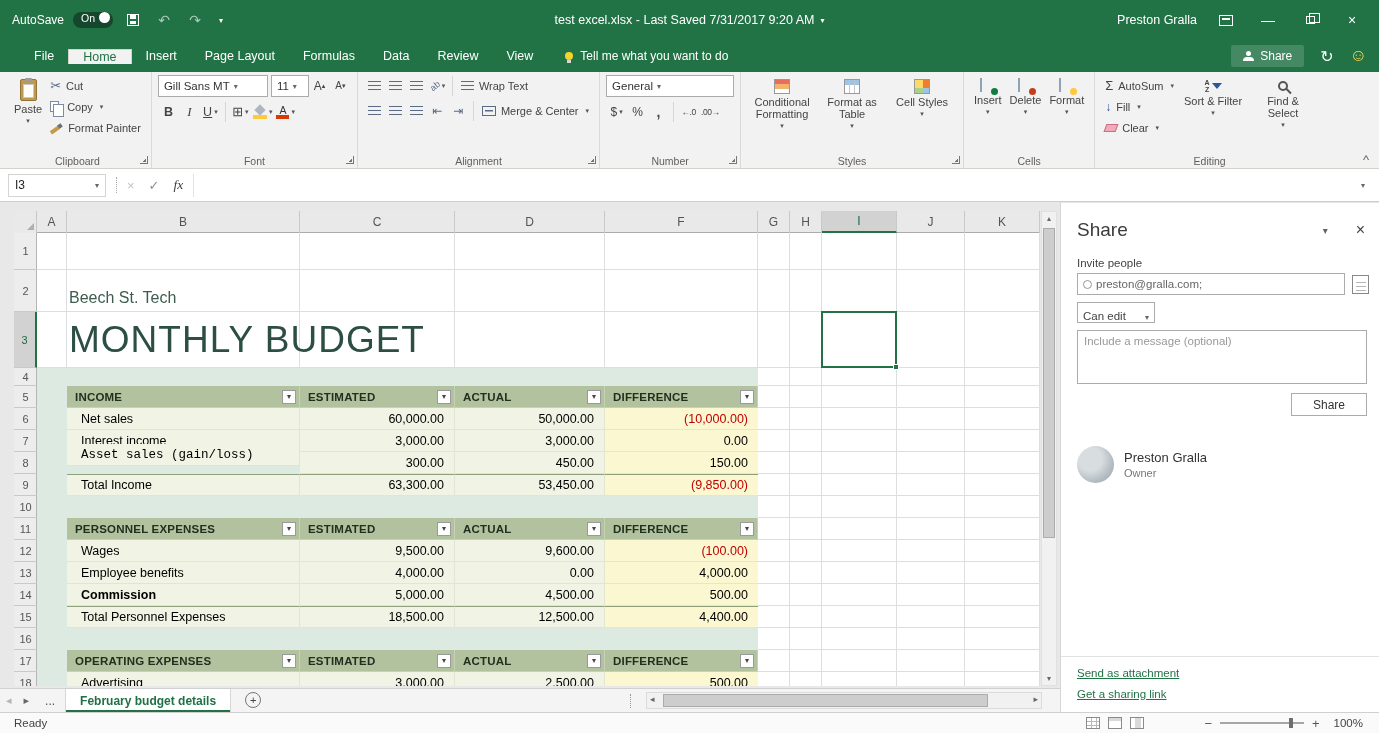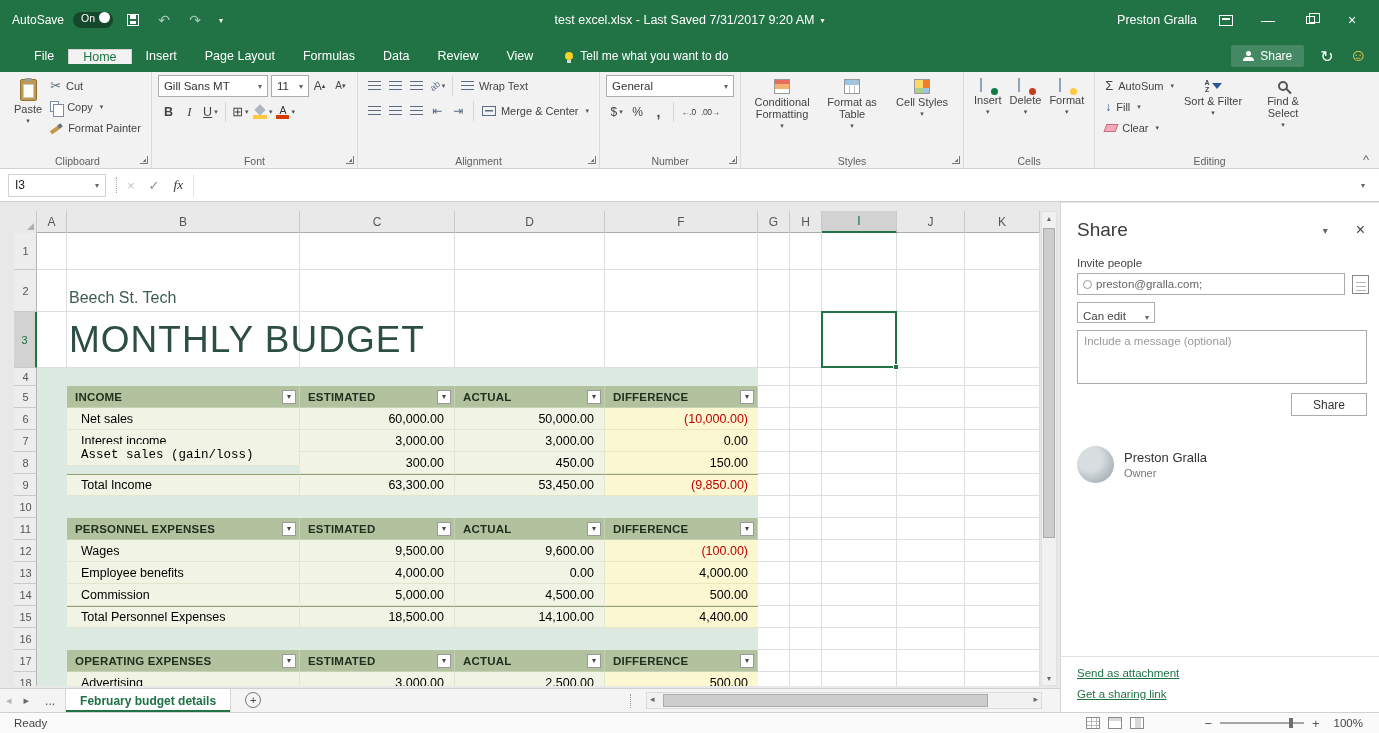--- a/index.html
+++ b/index.html
@@ -53,21 +53,21 @@
 .launcher::after{content:"";position:absolute;right:1px;bottom:1px;width:4px;height:4px;background:linear-gradient(135deg,transparent 0 55%,#777 55%)}
 .rgc{display:flex;align-items:flex-start}
 .rgstack{display:flex;flex-direction:column;gap:4px}
 .bigbtn{display:flex;flex-direction:column;align-items:center;gap:2px;padding:4px 4px 0;font-size:11px;color:#444;cursor:pointer}
 .bb2{width:62px;text-align:center;line-height:12px;white-space:normal}
 .caret{font-size:7px;color:#555}
 .scaret{font-size:7px;color:#555;margin-left:2px}
 .sbtn{display:flex;align-items:center;gap:5px;height:21px;padding:0 4px;font-size:11px;white-space:nowrap;cursor:pointer}
 .smallcol{display:flex;flex-direction:column}
 .fbtn{display:inline-flex;align-items:center;justify-content:center;min-width:21px;height:21px;padding:0 2px;font-size:12px;cursor:pointer}
-.combo{display:flex;align-items:center;justify-content:space-between;background:#fff;border:1px solid #ABABAB;height:22px;font-size:11.5px;color:#333;padding:0 5px;cursor:pointer}
+.combo{display:flex;align-items:center;background:#fff;border:1px solid #ABABAB;height:22px;font-size:11.5px;color:#333;padding:0 5px;cursor:pointer}
 .combo-caret{font-size:8px;color:#666;margin-left:4px}
 .vsep{width:1px;height:20px;background:#D8D6D4;margin:0 4px;align-self:center}
 .ic-cut{font-size:13px;color:#5B6B84}
 .i-clip{width:17px;height:22px;background:#BE9952;border:1px solid #8F7434;border-radius:2px;position:relative}
 .i-clip::before{content:"";position:absolute;left:2px;top:4px;right:2px;bottom:2px;background:#FDFDFD;border:1px solid #C9C9C9}
 .i-clip::after{content:"";position:absolute;left:4px;top:-2px;width:7px;height:3px;background:#9C9C9C;border-radius:1px}
 .i-copy{width:9px;height:11px;border:1px solid #7E8AA0;background:#fff;position:relative;margin-right:3px}
 .i-copy::after{content:"";position:absolute;left:2px;top:2px;width:9px;height:11px;border:1px solid #7E8AA0;background:#fff}
 .i-brush{width:13px;height:13px;position:relative}
 .i-brush::before{content:"";position:absolute;left:0;top:7px;width:10px;height:4px;background:#C49A4A;transform:rotate(-35deg)}
@@ -598,27 +598,27 @@
           <span class="filterbtn">▾</span>
         </div>
         <div class="cell tlabel" style="left: 53px; top: 307px; width: 233px; height: 22px;">Wages</div>
         <div class="cell tnum" style="left: 286px; top: 307px; width: 155px; height: 22px;">9,500.00</div>
         <div class="cell tnum" style="left: 441px; top: 307px; width: 150px; height: 22px;">9,600.00</div>
         <div class="cell tdiff neg" style="left: 591px; top: 307px; width: 153px; height: 22px;">(100.00)</div>
         <div class="cell tlabel" style="left: 53px; top: 329px; width: 233px; height: 22px;">Employee benefits</div>
         <div class="cell tnum" style="left: 286px; top: 329px; width: 155px; height: 22px;">4,000.00</div>
         <div class="cell tnum" style="left: 441px; top: 329px; width: 150px; height: 22px;">0.00</div>
         <div class="cell tdiff" style="left: 591px; top: 329px; width: 153px; height: 22px;">4,000.00</div>
-        <div class="cell tlabel" style="left: 53px; top: 351px; width: 233px; height: 22px;">Commission</div>
+        <div class="cell tlabel" style="left: 53px; top: 351px; width: 233px; height: 22px; font-weight: bold;">Commission</div>
         <div class="cell tnum" style="left: 286px; top: 351px; width: 155px; height: 22px;">5,000.00</div>
         <div class="cell tnum" style="left: 441px; top: 351px; width: 150px; height: 22px;">4,500.00</div>
         <div class="cell tdiff" style="left: 591px; top: 351px; width: 153px; height: 22px;">500.00</div>
         <div class="cell tlabel total" style="left: 53px; top: 373px; width: 233px; height: 22px;">Total Personnel Expenses</div>
         <div class="cell tnum total" style="left: 286px; top: 373px; width: 155px; height: 22px;">18,500.00</div>
-        <div class="cell tnum total" style="left: 441px; top: 373px; width: 150px; height: 22px;">14,100.00</div>
+        <div class="cell tnum total" style="left: 441px; top: 373px; width: 150px; height: 22px;">12,500.00</div>
         <div class="cell tdiff total" style="left: 591px; top: 373px; width: 153px; height: 22px;">4,400.00</div>
         <div class="cell thead" style="left: 53px; top: 417px; width: 233px; height: 22px;">
           <span>OPERATING EXPENSES</span>
           <span class="filterbtn">▾</span>
         </div>
         <div class="cell thead" style="left: 286px; top: 417px; width: 155px; height: 22px;">
           <span>ESTIMATED</span>
           <span class="filterbtn">▾</span>
         </div>
         <div class="cell thead" style="left: 441px; top: 417px; width: 150px; height: 22px;">

